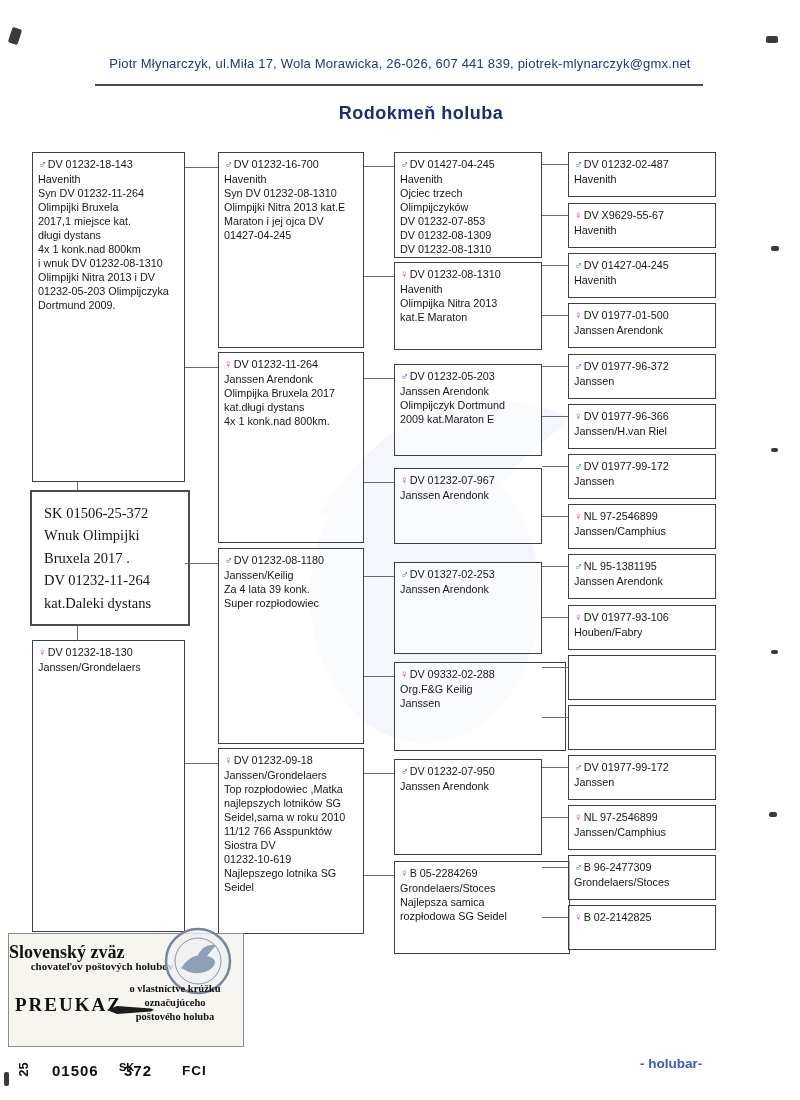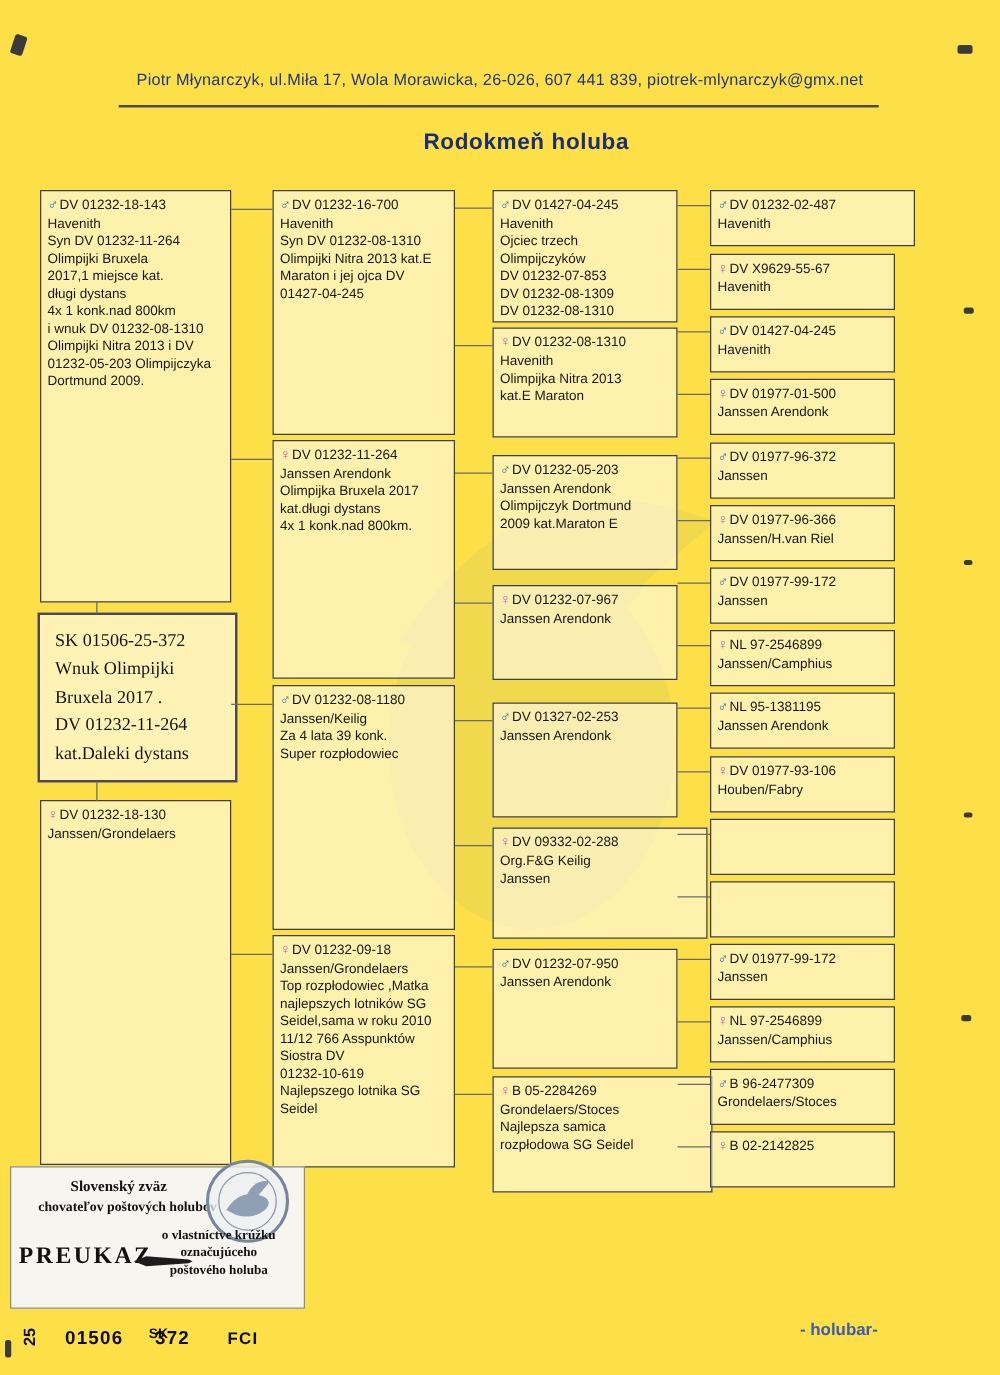--- a/index.html
+++ b/index.html
@@ -1,18 +1,18 @@
 <!DOCTYPE html>
 <html><head>
 <meta charset="utf-8">
 <style>
   * { margin:0; padding:0; box-sizing:border-box; }
   html,body { background:#e9e9e9; }
   body { font-family:"Liberation Sans", sans-serif; }
-  .page { position:relative; width:800px; height:1100px; margin:0 auto; background:#fde047; overflow:hidden; }
+  .page { position:relative; width:800px; height:1100px; margin:0 auto; background:#ffffff; overflow:hidden; }
 
   .contact { position:absolute; top:56px; left:0; width:100%; text-align:center;
              font-size:13px; color:#22367e; letter-spacing:.2px; }
   .rule { position:absolute; top:84px; left:95px; width:608px; border-top:2px solid #4a4a52; }
   .title { position:absolute; top:103px; left:0; width:100%; text-align:center;
            font-size:18px; font-weight:bold; color:#1d2d74; letter-spacing:.5px;padding-left:42px; }
 
   .pbox { position:absolute; border:1px solid #3f3f43; background:rgba(255,255,255,.55);
           padding:4px 5px; font-size:10.8px; line-height:1.3; color:#17171a; }
   .pbox .head { white-space:nowrap; }
@@ -26,21 +26,21 @@
              color:#141416; padding:10px 6px 6px 12px; white-space:pre-line; }
 
   .conn  { position:absolute; border-top:1.5px solid #6a6a70; height:0; }
   .vconn { position:absolute; border-left:1.5px solid #6a6a70; width:0; }
 
   .wm { position:absolute; left:260px; top:340px; opacity:.06; pointer-events:none; }
 
   .card { position:absolute; left:8px; top:933px; width:236px; height:114px;
           background:#f7f5ef; border:1px solid #8d8d88;
           font-family:"Liberation Serif", serif; color:#111; }
-  .org1 { position:absolute; top:8px;  left:0; width:172px; text-align:center; font-weight:bold; font-size:12px; }
+  .org1 { position:absolute; top:8px;  left:0; width:172px; text-align:left; font-weight:bold; font-size:18px; }
   .org2 { position:absolute; top:26px; left:0; width:186px; text-align:center; font-weight:bold; font-size:11px; }
   .emblem { position:absolute; left:154px; top:-8px; }
   .preukaz { position:absolute; left:6px; top:60px; font-size:19px; font-weight:bold; letter-spacing:2px; }
   .pen { position:absolute; left:98px; top:68px; }
   .subtitle { position:absolute; left:100px; top:48px; width:132px; text-align:center;
               font-weight:bold; font-size:10.5px; line-height:1.35; white-space:pre-line; }
 
   .serial { position:absolute; font-weight:bold; color:#0e0e0e; font-family:"Liberation Sans", sans-serif; }
   .s25    { left:16px;  top:1062px; transform:rotate(-90deg); font-size:13px; }
   .s01506 { left:52px;  top:1062px; font-size:15px; letter-spacing:1px; }
@@ -164,21 +164,21 @@
     <div class="head"><span class="sex sex-m">♂</span><span>DV 01232-07-950</span></div>
     <div class="desc">Janssen Arendonk</div>
   </div>
   <div class="pbox" style="left:394px;top:861px;width:176px;height:93px">
     <div class="head"><span class="sex sex-f">♀</span><span>B 05-2284269</span></div>
     <div class="desc">Grondelaers/Stoces
 Najlepsza samica
 rozpłodowa SG Seidel</div>
   </div>
 
-  <div class="pbox" style="left:568px;top:152px;width:164px;height:45px">
+  <div class="pbox" style="left:568px;top:152px;width:148px;height:45px">
     <div class="head"><span class="sex sex-m">♂</span><span>DV 01232-02-487</span></div>
     <div class="desc">Havenith</div>
   </div>
   <div class="pbox" style="left:568px;top:203px;width:148px;height:45px">
     <div class="head"><span class="sex sex-f">♀</span><span>DV X9629-55-67</span></div>
     <div class="desc">Havenith</div>
   </div>
   <div class="pbox" style="left:568px;top:253px;width:148px;height:45px">
     <div class="head"><span class="sex sex-m">♂</span><span>DV 01427-04-245</span></div>
     <div class="desc">Havenith</div>

